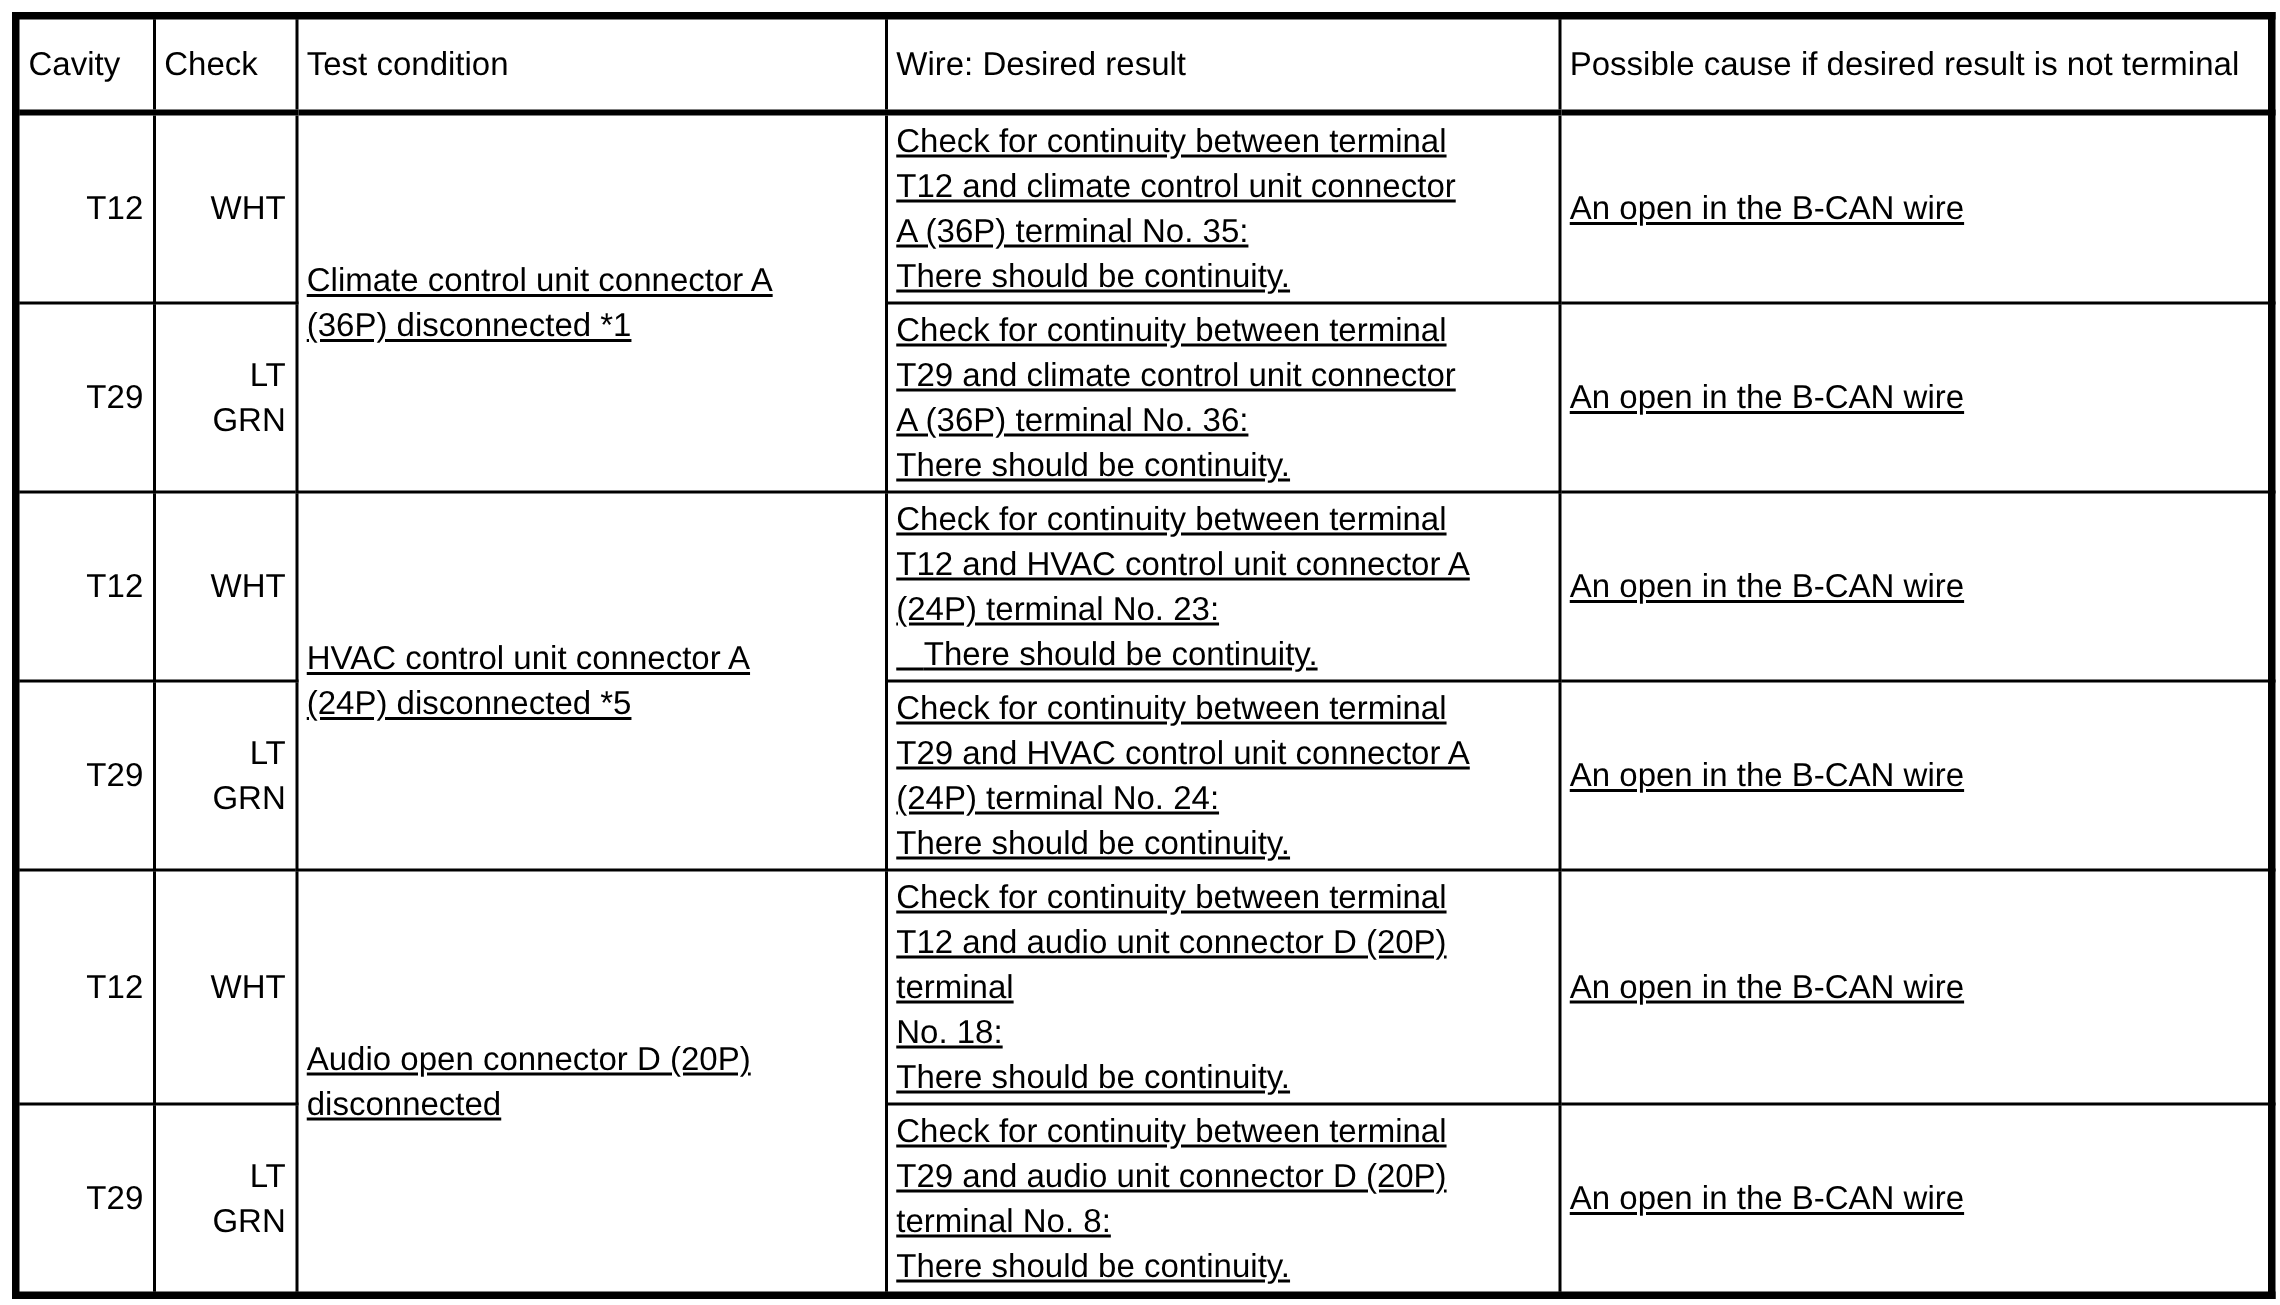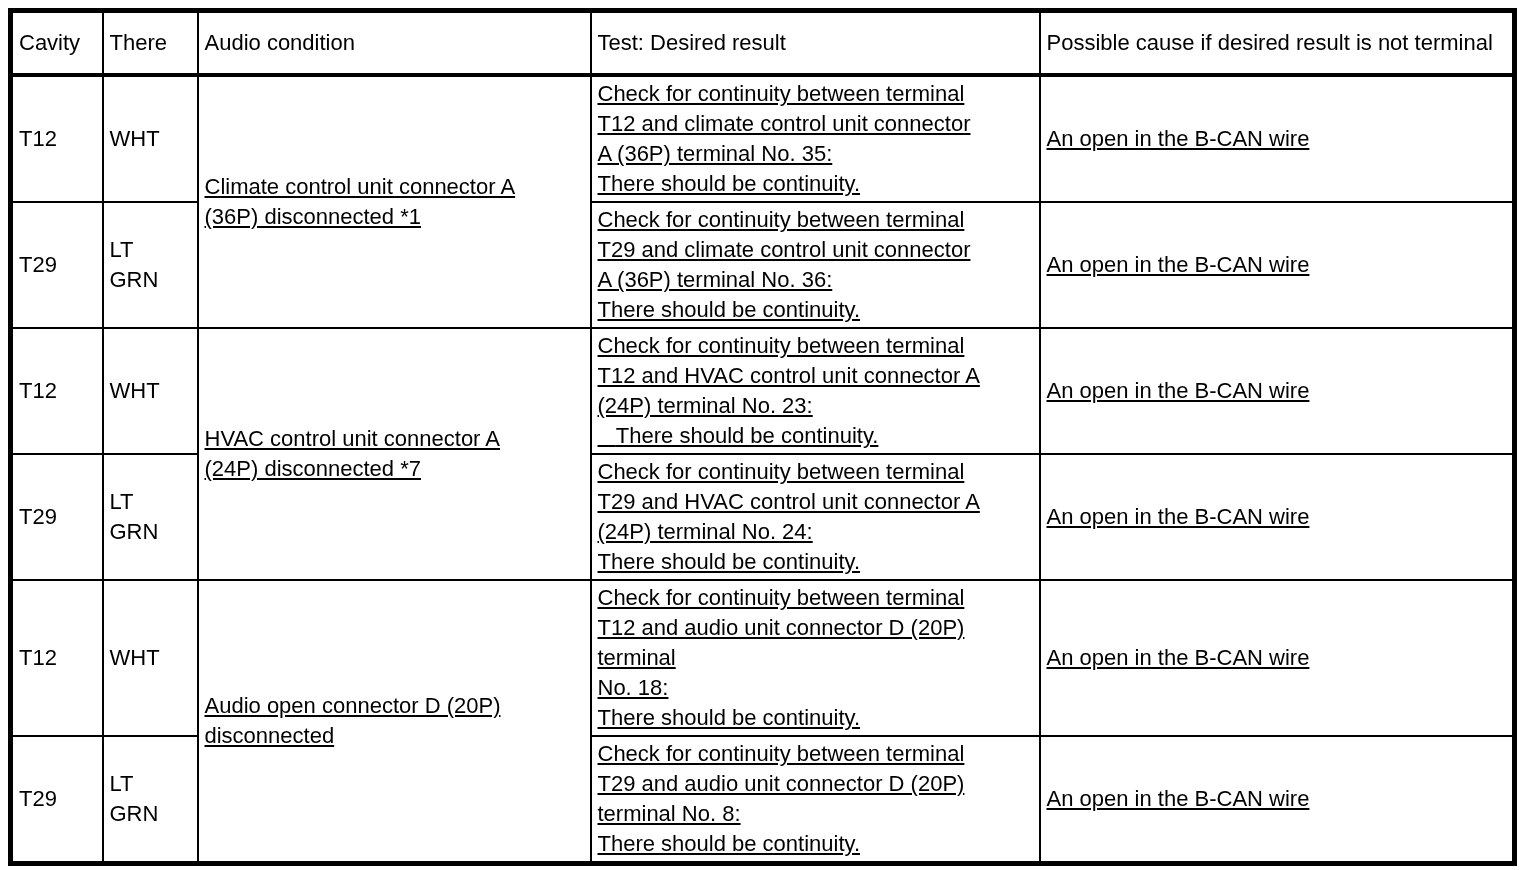--- a/index.html
+++ b/index.html
@@ -37,21 +37,21 @@
     vertical-align: middle;
     font-weight: normal;
     overflow: hidden;
   }
   table.trouble thead th {
     text-align: left;
     border-bottom: 4px solid #000000;
     height: 56px;
   }
   .pre { white-space: pre-wrap; }
-  td.center { text-align: left; }
+  td.center { text-align: right; }
   td.left { text-align: left; text-decoration: underline; }
 
   tr.r-tall1 { height: 124px; }
   tr.r-tall2 { height: 123px; }
   tr.r-tall3 { height: 121px; }
   tr.r-tall4 { height: 122px; }
   tr.r-big   { height: 153px; }
   tr.r-last  { height: 118px; }
 </style>
 </head>
@@ -62,23 +62,23 @@
     <colgroup>
       <col class="c-cavity">
         <col class="c-wire">
         <col class="c-cond">
         <col class="c-test">
         <col class="c-cause">
     </colgroup>
     <thead>
       <tr>
         <th>Cavity</th>
-        <th>There</th>
-        <th>Audio condition</th>
-        <th>Test: Desired result</th>
+        <th>Check</th>
+        <th>Test condition</th>
+        <th>Wire: Desired result</th>
         <th>Possible cause if desired result is not terminal</th>
       </tr>
     </thead>
     <tbody>
 
       <tr class="r-tall1">
         <td class="center">T12</td>
         <td class="center pre">WHT</td>
         <td class="left pre" rowspan="2">Climate control unit connector A
 (36P) disconnected *1</td>
@@ -96,21 +96,21 @@
 T29 and climate control unit connector
 A (36P) terminal No. 36:
 There should be continuity.</td>
         <td class="left">An open in the B-CAN wire</td>
       </tr>
 
       <tr class="r-tall3">
         <td class="center">T12</td>
         <td class="center pre">WHT</td>
         <td class="left pre" rowspan="2">HVAC control unit connector A
-(24P) disconnected *7</td>
+(24P) disconnected *5</td>
         <td class="left pre">Check for continuity between terminal
 T12 and HVAC control unit connector A
 (24P) terminal No. 23:
    There should be continuity.</td>
         <td class="left">An open in the B-CAN wire</td>
       </tr>
       <tr class="r-tall4">
         <td class="center">T29</td>
         <td class="center pre">LT
 GRN</td>

